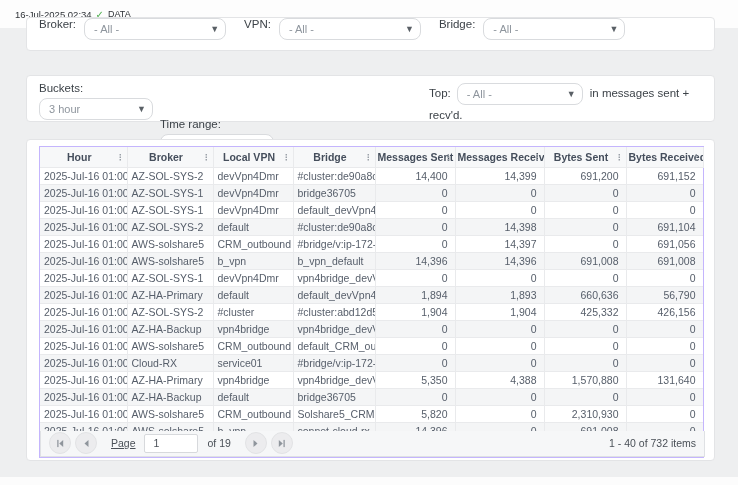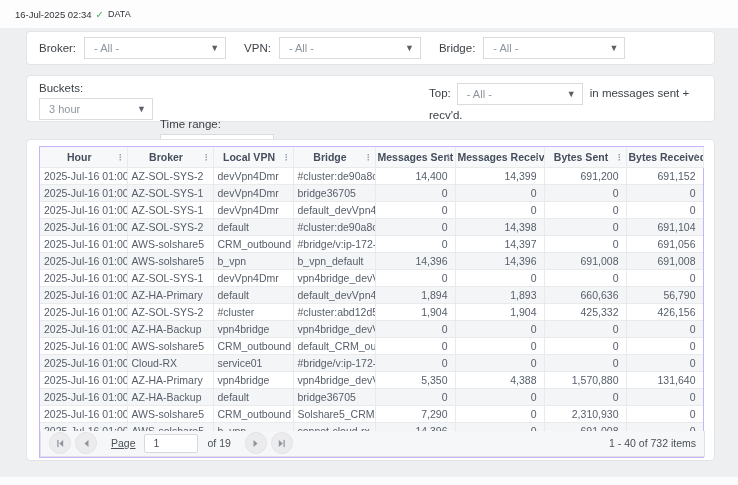--- a/index.html
+++ b/index.html
@@ -20,28 +20,28 @@
   .title-chevron{display:inline-flex;margin-top:2px;}
   .status-wrap{display:flex;align-items:center;gap:4px;font-size:9.5px;color:#2f3338;}
   .check{color:#4cae4c;font-size:10px;font-weight:bold;}
   .status-label{font-size:9px;color:#2f3338;}
 
   
   .card{
     position:absolute;left:26px;width:689px;background:#ffffff;
     border:1px solid #e3e4e6;border-radius:4px;box-sizing:border-box;
   }
-  .card-filters1{top:31px;height:34px;display:flex;align-items:center;padding:0 12px;}
+  .card-filters1{top:17px;height:34px;display:flex;align-items:flex-start;padding:0 12px;}
   .card-filters2{top:75px;height:47px;}
   .card-table{top:139px;height:322px;padding:6px 12px;}
 
   .flabel{font-size:11.5px;color:#3c4248;margin-right:8px;white-space:nowrap;}
   .select{
     display:inline-flex;align-items:center;justify-content:space-between;
-    height:22px;background:#fff;border:1px solid #d9dbde;border-radius:0;
+    height:22px;background:#fff;border:1px solid #d9dbde;border-radius:8px;
     padding:0 6px 0 9px;box-sizing:border-box;cursor:pointer;
   }
   .select .val{font-size:11px;color:#8e959d;white-space:nowrap;overflow:hidden;}
   .select .arr{font-size:9px;color:#5a6066;margin-left:6px;}
   .w140{width:142px;}
   .w115{width:114px;}
   .w125{width:126px;}
   .mr18{margin-right:18px;}
 
   .fgroup{position:absolute;}
@@ -323,21 +323,21 @@
               <td class="num">0</td>
               <td class="num">0</td>
               <td class="num">0</td>
               <td class="num">0</td>
             </tr>
             <tr>
               <td>2025-Jul-16 01:00</td>
               <td>AWS-solshare5</td>
               <td>CRM_outbound</td>
               <td>Solshare5_CRM1</td>
-              <td class="num">7,290</td>
+              <td class="num">5,820</td>
               <td class="num">0</td>
               <td class="num">2,310,930</td>
               <td class="num">0</td>
             </tr>
             <tr>
               <td>2025-Jul-16 01:00</td>
               <td>AWS-solshare5</td>
               <td>b_vpn</td>
               <td>connet-cloud-rx</td>
               <td class="num">14,396</td>

